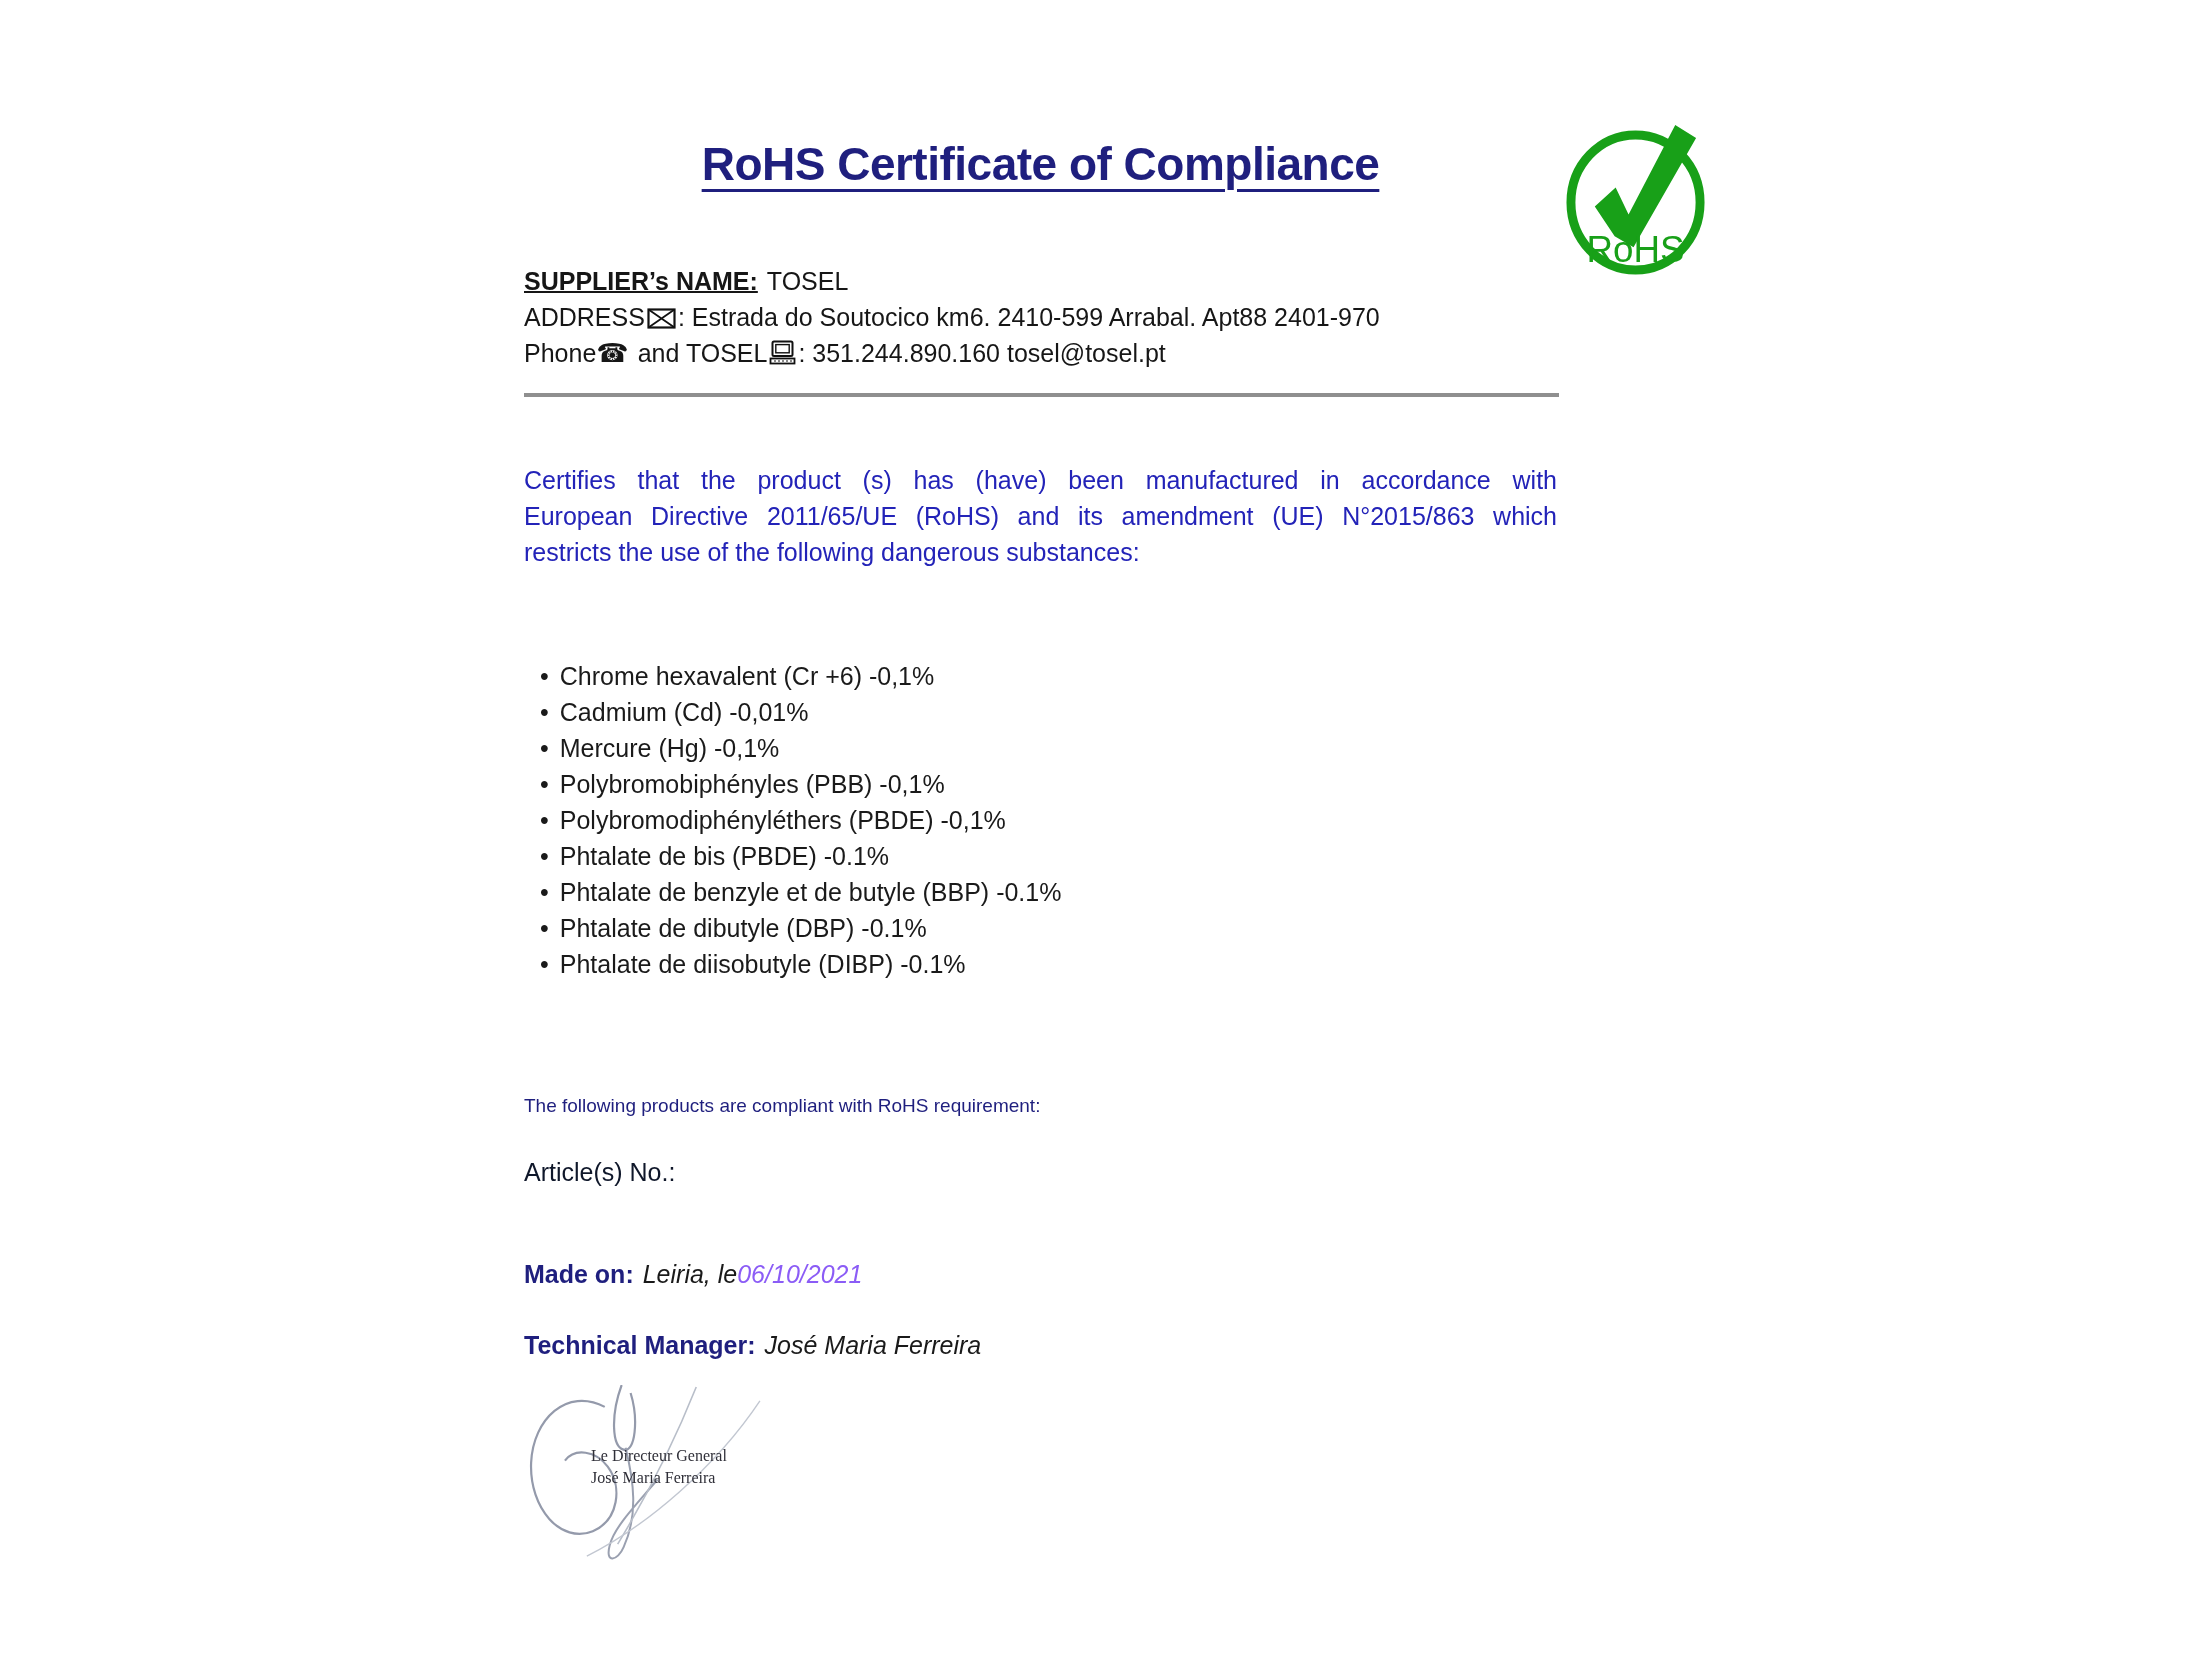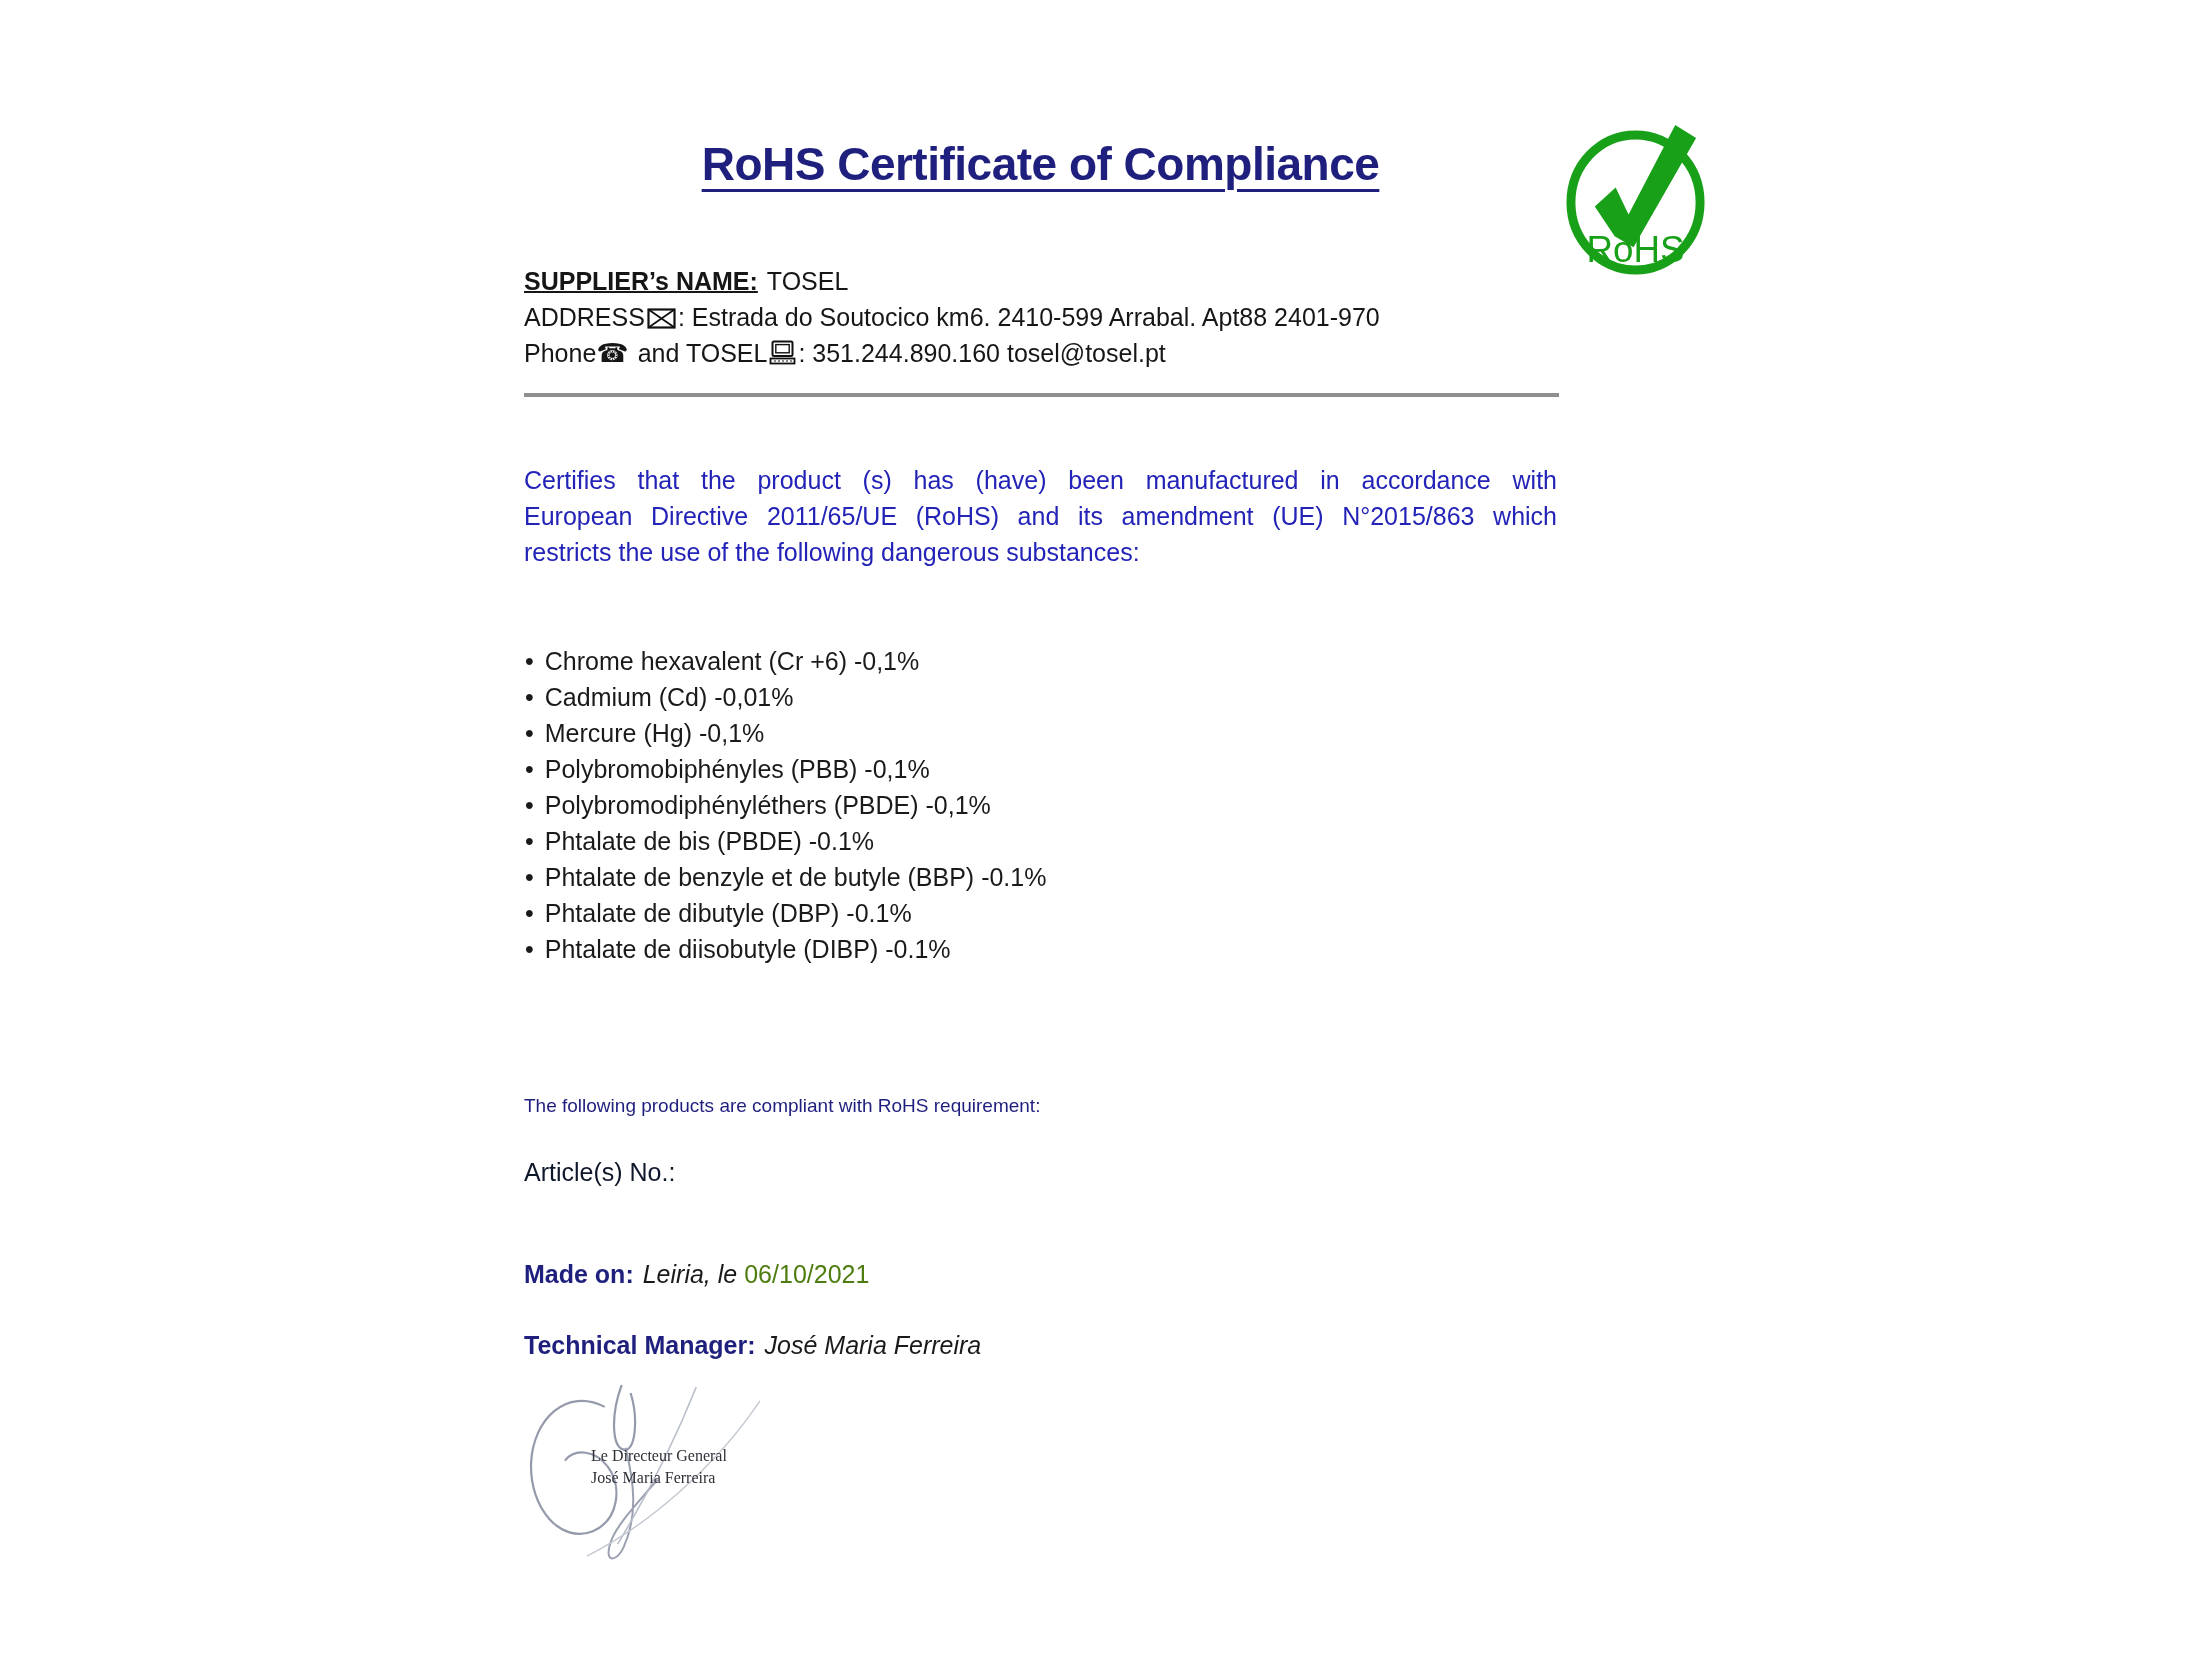--- a/index.html
+++ b/index.html
@@ -36,33 +36,33 @@
   .ml { margin-left:9px; }
 
   .rule { left:524px; top:393px; width:1035px; height:4px; background:#8f8f8f; }
 
   
   .cert { left:524px; top:462px; width:1033px; font-size:25px; line-height:36px; color:#2323b8; }
   .cert .jl { text-align:justify; text-align-last:justify; }
 
   
   .substances { left:524px; top:642px; width:1033px; font-size:25px; line-height:36px; color:#1a1a1a;
-    list-style:none; margin:1px; padding:0; }
+    list-style:none; margin:16px; padding:0; }
   .substances li::before { content:"\2022"; margin-right:11px; }
 
   
   .statement { left:524px; top:1095px; width:1033px; font-size:19px; color:#1f1f7e; }
   .articles  { left:524px; top:1158px; width:1033px; font-size:25px; color:#0f172a; }
 
   
   .made-on  { left:524px; top:1260px; width:1033px; font-size:25px; }
   .manager  { left:524px; top:1331px; width:1033px; font-size:25px; }
   .navy-bold { color:#1f1f7e; font-weight:bold; }
   .ital { font-style:italic; color:#1a1a1a; margin-left:9px; }
-  .plain { color:#4d7c0f; margin-left:7px; }
+  .plain { color:#8b5cf6; margin-left:0;font-style:italic; }
 
   
   .signature-wrap { left:525px; top:1385px; width:249px; height:189px; }
   .stamp {
     left:591px; top:1445px;
     font-family:"Liberation Serif","DejaVu Serif",serif;
     font-size:16px; line-height:22px; color:#2f2f38;
     white-space:nowrap;
   }
 

